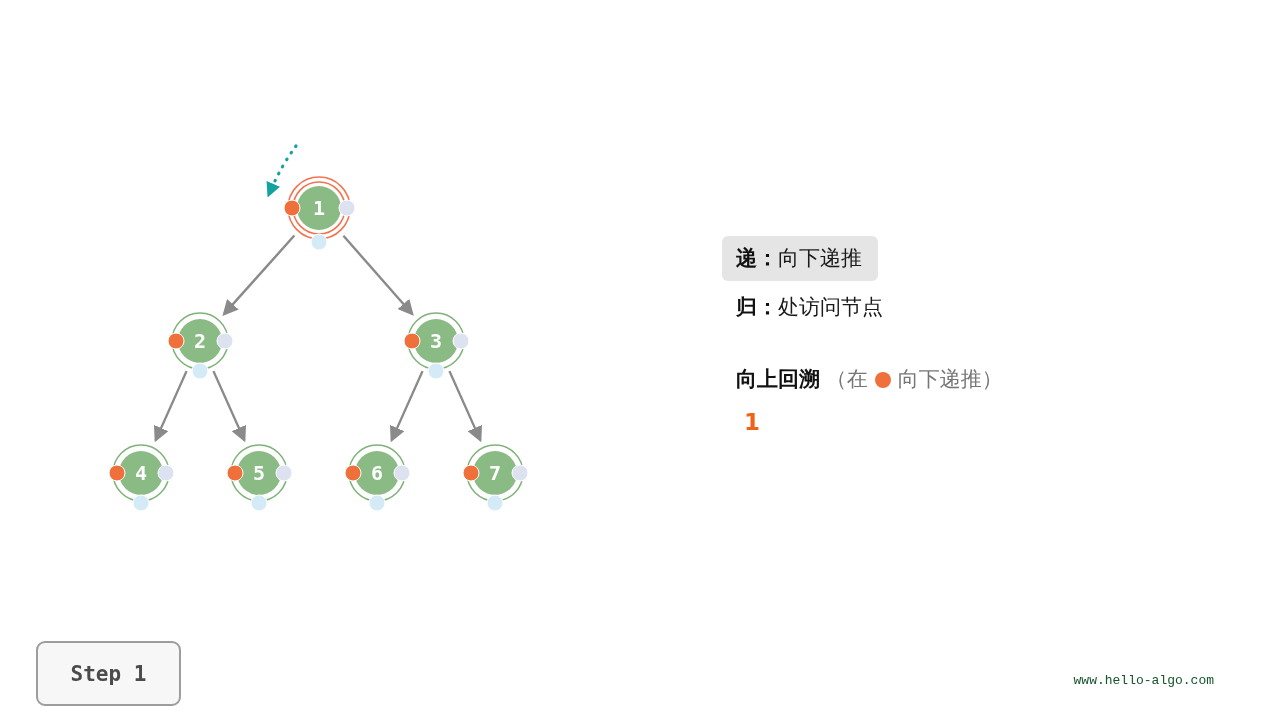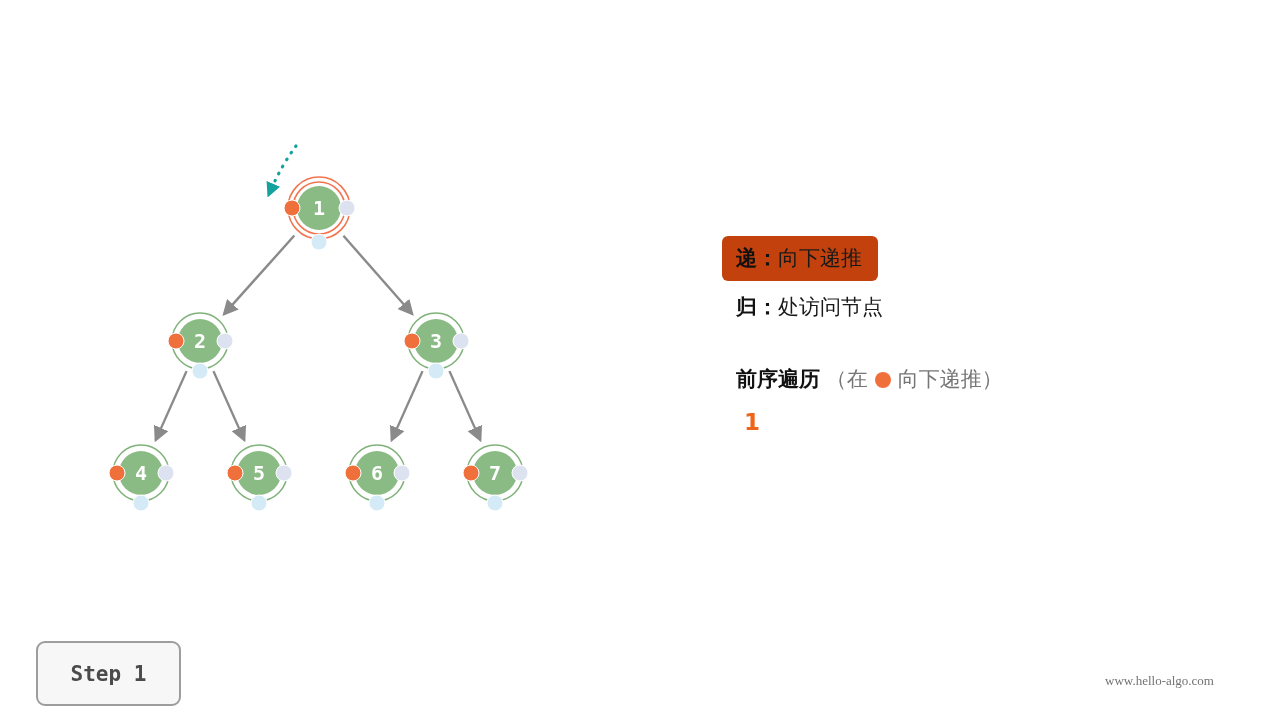--- a/index.html
+++ b/index.html
@@ -4,21 +4,21 @@
 <style>
   * { margin: 0; padding: 0; box-sizing: border-box; }
   html, body { width: 1280px; height: 720px; background: #ffffff; overflow: hidden; }
   body { position: relative; font-family: "Liberation Sans", "DejaVu Sans", sans-serif; }
 
   #tree-svg { position: absolute; left: 0; top: 0; }
 
   .legend { position: absolute; font-size: 21px; color: #1a1a1a; }
   .legend-box {
     left: 722px; top: 236px;
-    background: #c2410c; border-radius: 6px;
+    background: #e5e5e5; border-radius: 6px;
     padding: 8px 16px 9px 14px;
   }
   .legend-line2 { left: 736px; top: 293px; }
   .legend-line3 { left: 736px; top: 365px; }
   .bold-zh { font-weight: bold; color: #111; }
   .gray-zh { color: #767676; }
   .inline-dot {
     display: inline-block; width: 16px; height: 16px; border-radius: 50%;
     background: #f0703c; vertical-align: -2px; margin: 0 7px;
   }
@@ -33,22 +33,22 @@
     min-width: 145px; height: 65px;
     background: #f7f7f7; border: 2px solid #9d9d9d; border-radius: 9px;
     display: flex; align-items: center; justify-content: center;
     font-family: "DejaVu Sans Mono", "Liberation Mono", monospace;
     font-size: 21px; font-weight: bold; color: #4b4b4b;
     padding: 12px 18px;
   }
 
   .watermark {
     position: absolute; right: 66px; top: 673px;
-    font-family: Liberation Serif, serif;
-    font-size: 13px; color: #737373;
+    font-family: Liberation Mono, monospace;
+    font-size: 13px; color: #14532d;
   }
 </style>
 </head>
 <body>
 
 <svg id="tree-svg" width="1280" height="720">
   <defs>
     <marker id="arrow-gray" viewBox="0 0 10 10" refX="8.5" refY="5" markerWidth="6.5" markerHeight="6.5" orient="auto-start-reverse">
       <path d="M0,0 L10,5 L0,10 z" fill="#8a8a8a"></path>
     </marker>
@@ -128,21 +128,21 @@
 
 <div class="legend legend-box">
   <span class="bold-zh">递：</span><span>向下递推</span>
 </div>
 
 <div class="legend legend-line2">
   <span class="bold-zh">归：</span><span>处访问节点</span>
 </div>
 
 <div class="legend legend-line3">
-  <span class="bold-zh">前序遍历</span>
+  <span class="bold-zh">向上回溯</span>
   <span class="gray-zh">（在</span><span class="inline-dot"></span><span class="gray-zh">向下递推）</span>
 </div>
 
 <div class="seq-value">1</div>
 
 <div class="step-box">
   <span>Step 1</span>
 </div>
 
 <div class="watermark">www.hello-algo.com</div>

